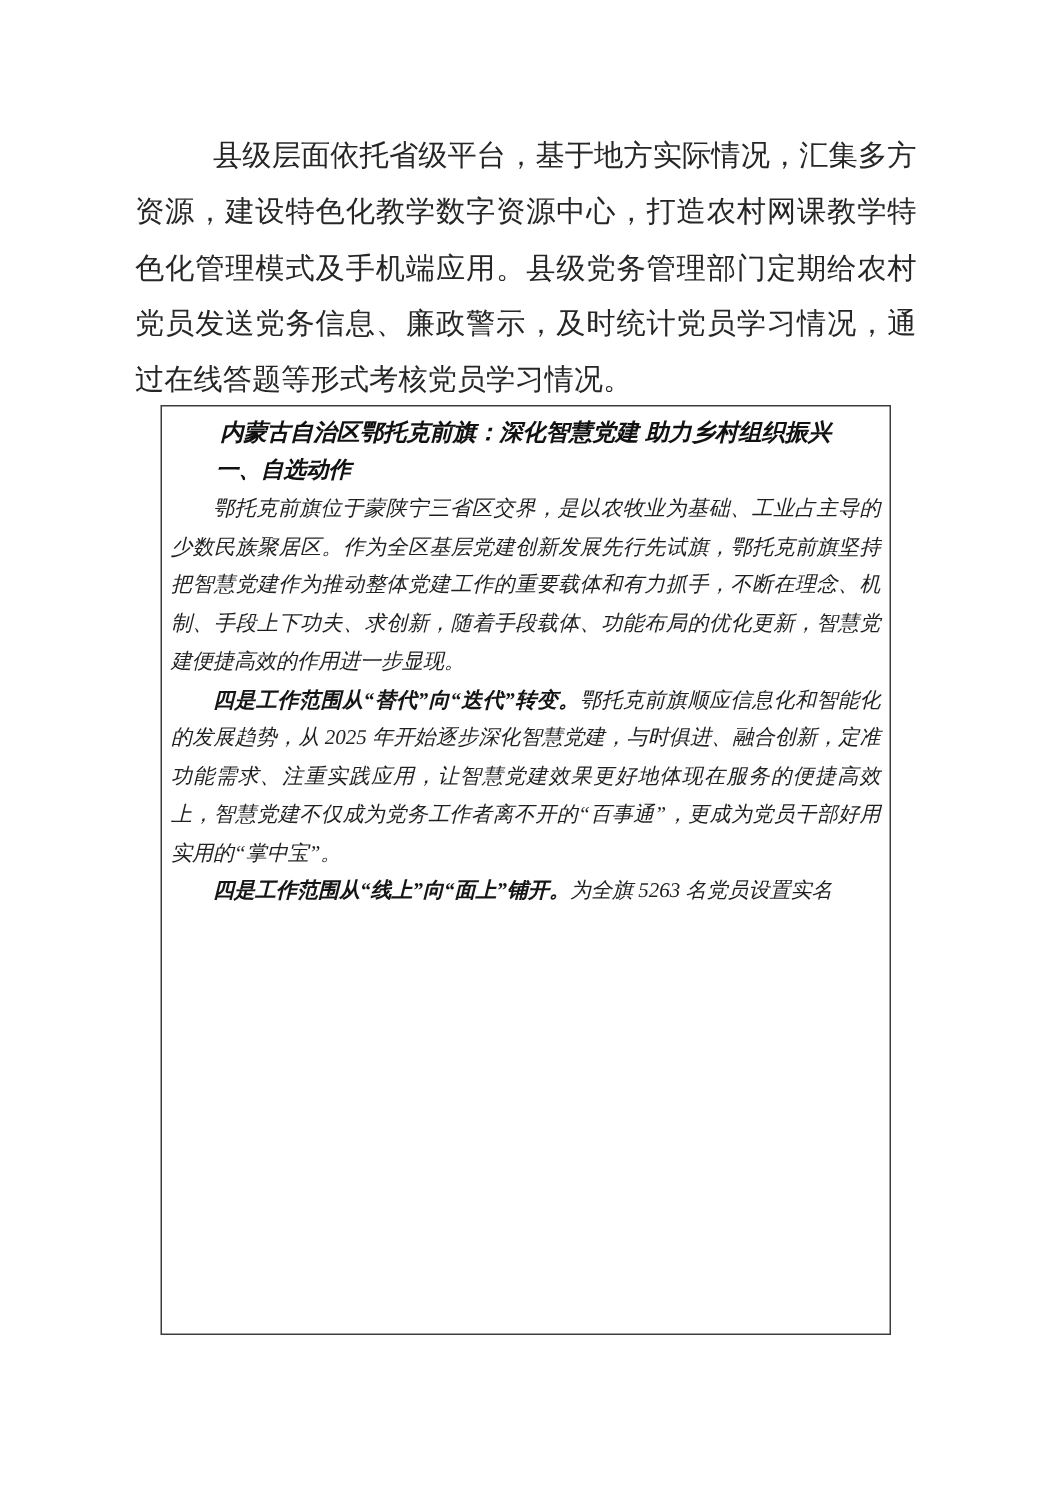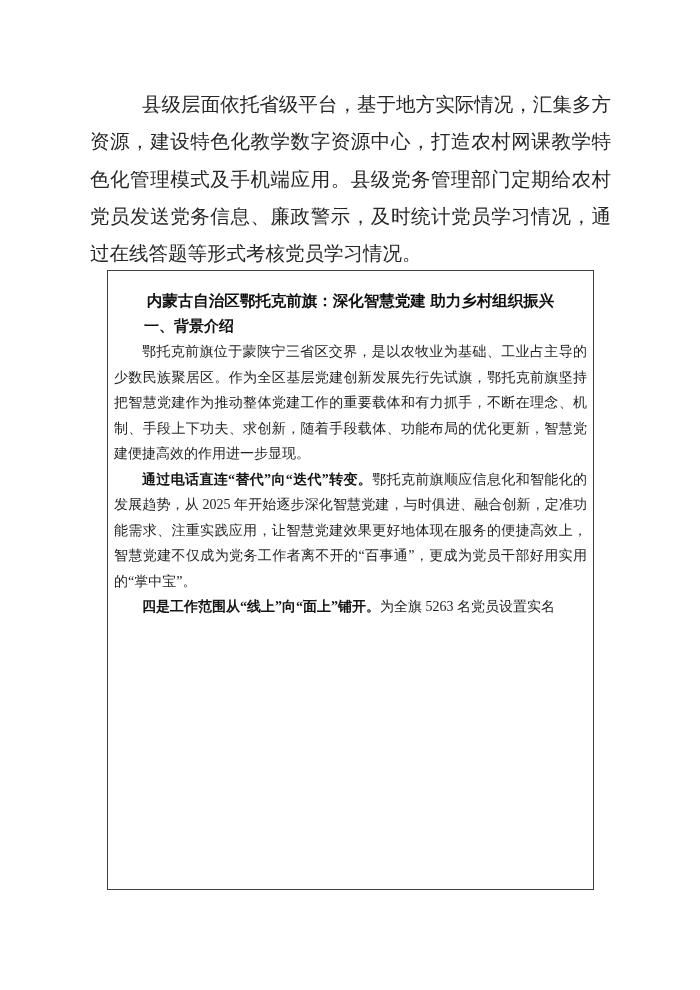--- a/index.html
+++ b/index.html
@@ -25,25 +25,26 @@
     color: #262626;
   }
   .case-box {
     position: absolute;
     top: 270px;
     left: 107px;
     width: 487px;
     height: 620px;
     box-sizing: border-box;
     border: 1px solid #3d3d3d;
-    padding: 17px 6px 0 6px;
+    padding: 5px 6px 0 6px;
     overflow: hidden;
     font-size: 14px;
     line-height: 25.5px;
     color: #1f1f1f;
+    font-style: italic;
   }
   .box-title {
     text-align: center;
     font-family: "Liberation Sans", "DejaVu Sans", sans-serif;
     font-weight: bold;
     font-size: 15.5px;
     line-height: 25.5px;
     color: #111111;
     white-space: nowrap;
   }
@@ -79,26 +80,26 @@
 <body>
 
 <div class="page">
 
   <p class="intro-par">县级层面依托省级平台，基于地方实际情况，汇集多方资源，建设特色化教学数字资源中心，打造农村网课教学特色化管理模式及手机端应用。县级党务管理部门定期给农村党员发送党务信息、廉政警示，及时统计党员学习情况，通过在线答题等形式考核党员学习情况。</p>
 
   <div class="case-box">
 
     <div class="box-title">内蒙古自治区鄂托克前旗：深化智慧党建 助力乡村组织振兴</div>
 
-    <div class="sec-heading">一、背景介绍</div>
+    <div class="sec-heading">一、自选动作</div>
 
     <p class="box-par"><span class="lead"></span><span>鄂托克前旗位于蒙陕宁三省区交界，是以农牧业为基础、工业占主导的少数民族聚居区。作为全区基层党建创新发展先行先试旗，鄂托克前旗坚持把智慧党建作为推动整体党建工作的重要载体和有力抓手，不断在理念、机制、手段上下功夫、求创新，随着手段载体、功能布局的优化更新，智慧党建便捷高效的作用进一步显现。</span></p>
 
 
-    <p class="box-par"><span class="lead">通过电话直连“替代”向“迭代”转变。</span><span>鄂托克前旗顺应信息化和智能化的发展趋势，从 2025 年开始逐步深化智慧党建，与时俱进、融合创新，定准功能需求、注重实践应用，让智慧党建效果更好地体现在服务的便捷高效上，智慧党建不仅成为党务工作者离不开的“百事通”，更成为党员干部好用实用的“掌中宝”。</span></p>
+    <p class="box-par"><span class="lead">四是工作范围从“替代”向“迭代”转变。</span><span>鄂托克前旗顺应信息化和智能化的发展趋势，从 2025 年开始逐步深化智慧党建，与时俱进、融合创新，定准功能需求、注重实践应用，让智慧党建效果更好地体现在服务的便捷高效上，智慧党建不仅成为党务工作者离不开的“百事通”，更成为党员干部好用实用的“掌中宝”。</span></p>
 
 
 
     <p class="box-par"><span class="lead">四是工作范围从“线上”向“面上”铺开。</span><span>为全旗 5263 名党员设置实名</span></p>
 
   </div>
 
 
 </div>
 

